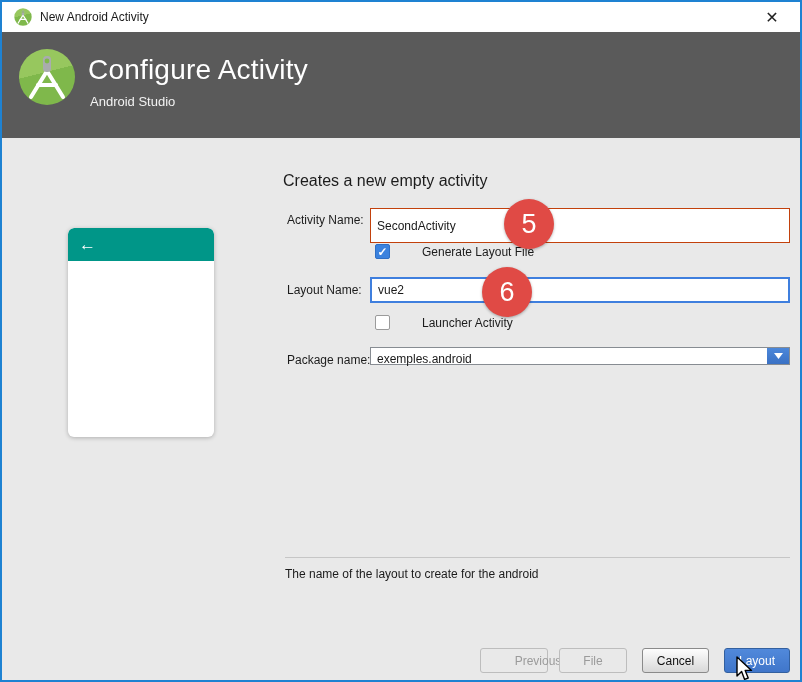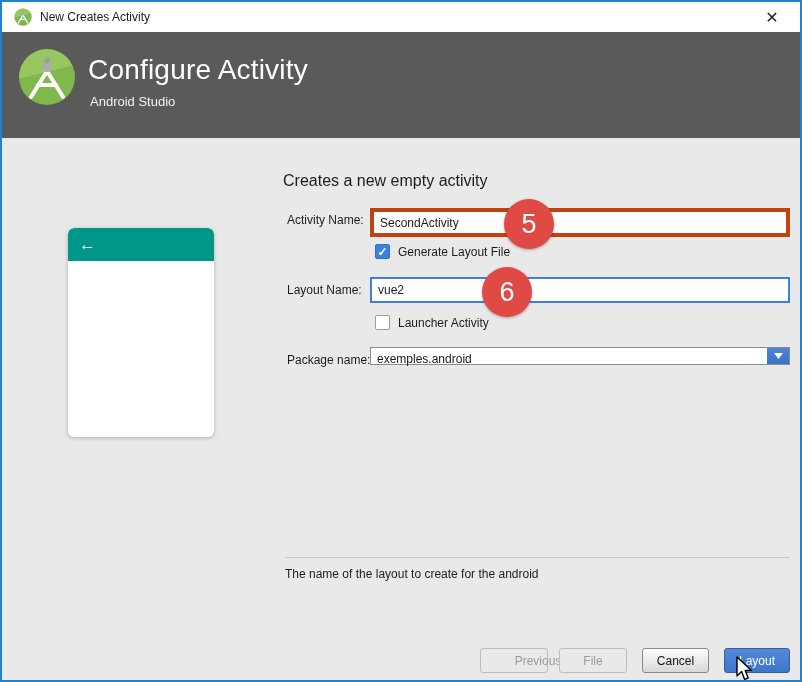--- a/index.html
+++ b/index.html
@@ -48,22 +48,22 @@
   .preview-appbar .back-arrow { color:#ffffff; font-size:17px; margin-left:11px; font-weight:bold; }
 
   
   .form-desc { position:absolute; left:281px; top:34px; font-size:16px; color:#1c1c1c; }
   .f-label { position:absolute; font-size:12px; color:#1c1c1c; }
   .lbl-activity { left:285px; top:75px; }
   .lbl-layout   { left:285px; top:145px; }
   .lbl-package  { left:285px; top:215px; }
 
   .txt-field {
-    position:absolute; left:368px; width:420px; height:29px;
-    border:4px solid #c2410c; background:#ffffff;
+    position:absolute; left:368px; width:420px; height:35px;
+    border:1px solid #c2410c; background:#ffffff;
     font-family:"Liberation Sans", sans-serif; font-size:12px; color:#1a1a1a;
     padding:0 6px; outline:none;
   }
   .fld-activity { top:70px; }
   .fld-layout   { top:139px; height:26px; border:2px solid #3f7fde; }
 
   .combo {
     position:absolute; left:368px; top:209px; width:420px; height:18px;
     border:1px solid #878c92; background:#ffffff;
   }
@@ -80,21 +80,21 @@
   .checkbox-row { position:absolute; display:flex; align-items:center; }
   .cb-generate { left:373px; top:106px; }
   .cb-launcher { left:373px; top:177px; }
   .cb-box {
     width:15px; height:15px; border-radius:2px; margin-right:8px;
     display:flex; align-items:center; justify-content:center;
   }
   .cb-checked { background:#3b82de; border:1px solid #2f6fc4; color:#fff;
     font-size:12px; font-weight:bold; line-height:1; }
   .cb-unchecked { background:#ffffff; border:1px solid #9b9b9b; }
-  .cb-label { font-size:12px; color:#1c1c1c; }
+  .cb-label { font-size:12px; color:#1c1c1c;margin-left:24px; }
 
   
   .badge {
     position:absolute; width:50px; height:50px; border-radius:50%;
     background:#e04a45; color:#ffffff; font-size:27px;
     display:flex; align-items:center; justify-content:center;
     box-shadow:0 1px 3px rgba(0,0,0,0.3);
   }
   .badge::after {
     content:""; position:absolute; left:3px; bottom:1px;
@@ -140,21 +140,21 @@
       </defs>
       <circle cx="29" cy="29" r="28" fill="url(#g2)"></circle>
       <g stroke="#ffffff" stroke-width="4" stroke-linecap="round">
         <line x1="29" y1="23" x2="13" y2="49"></line>
         <line x1="29" y1="23" x2="45" y2="49"></line>
         <line x1="20" y1="37" x2="38" y2="37"></line>
       </g>
       <rect x="25" y="8" width="8" height="16" rx="3.5" fill="#a9acae"></rect>
       <circle cx="29" cy="13" r="2.4" fill="#7fb84b"></circle>
     </svg>
-    <span class="title-text">New Creates Activity</span>
+    <span class="title-text">New Android Activity</span>
     <div class="close-btn">✕</div>
   </div>
 
   <div class="wizard-header">
     <svg class="logo" viewBox="0 0 58 58">
       <defs>
         <linearGradient id="g1" x1="0" y1="0" x2="0.25" y2="1">
           <stop offset="0.5" stop-color="#97c75e"></stop>
             <stop offset="0.5" stop-color="#7fb84b"></stop>
         </linearGradient>

